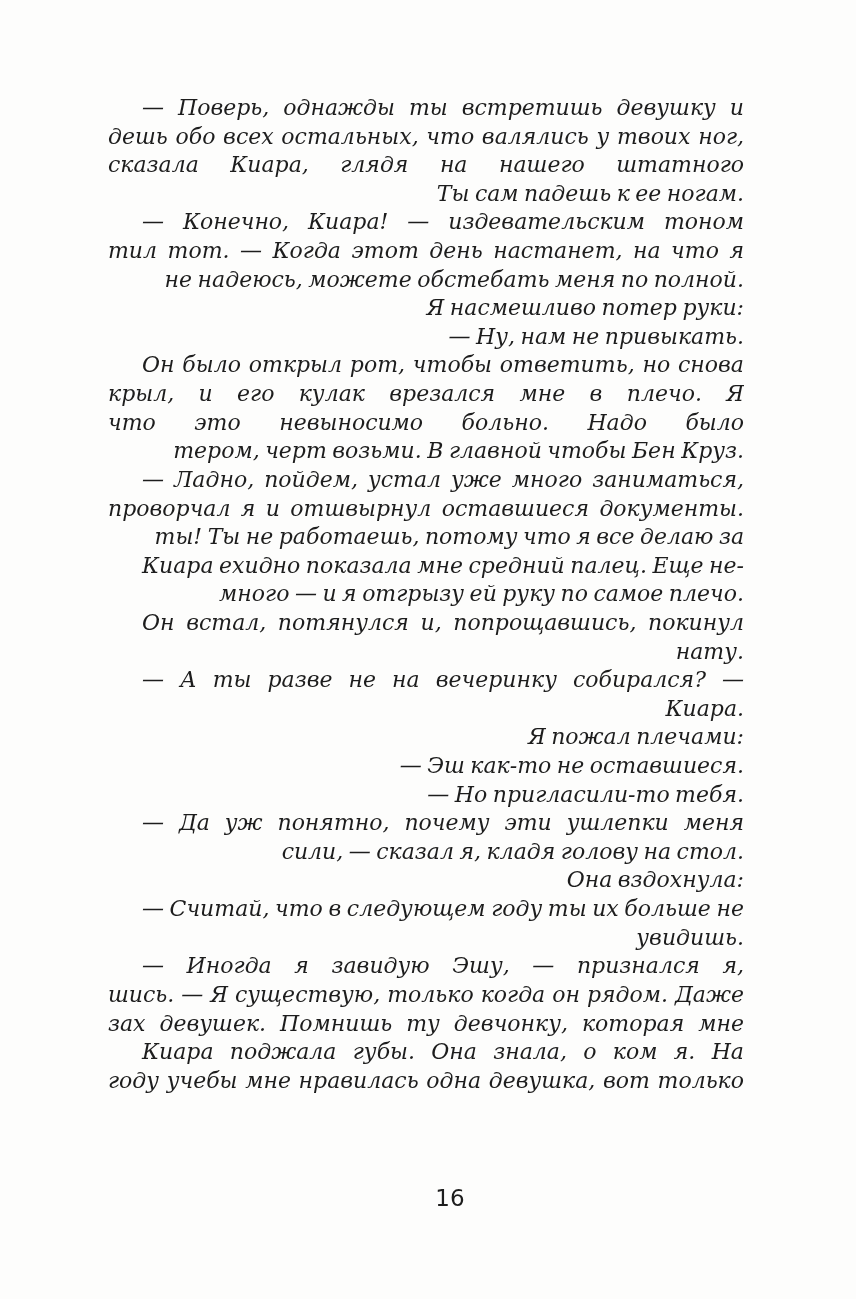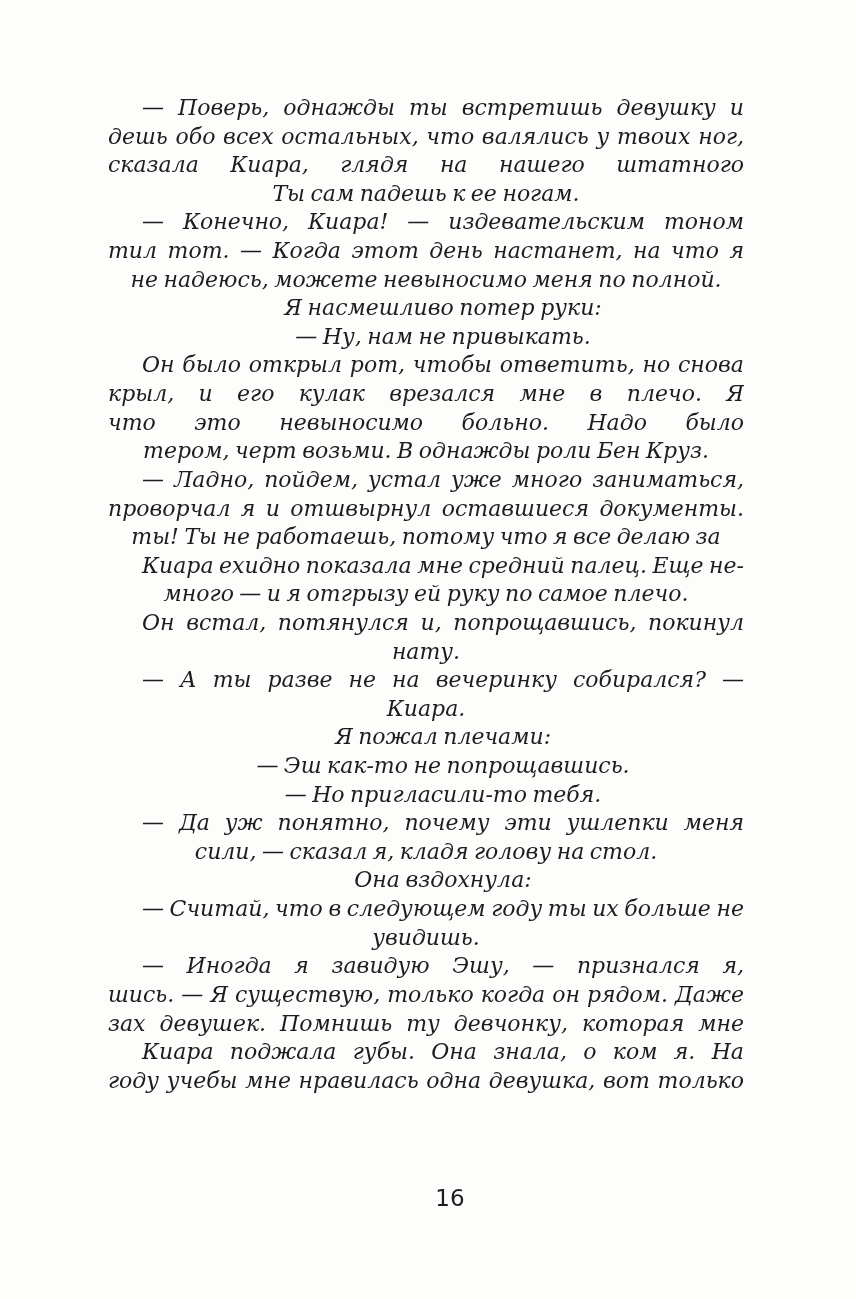--- a/index.html
+++ b/index.html
@@ -23,21 +23,21 @@
     font-style: italic;
     font-size: 22px;
     line-height: 28.62px;
     color: #1d1d1d;
     word-spacing: -1.5px;
   }
   .para { margin: 0; }
   .line {
     height: 28.62px;
     overflow: hidden;
-    text-align: center;
+    text-align: right;
   }
   .line.just {
     text-align: justify;
     text-align-last: justify;
   }
   .line.indent {
     text-indent: 34px;
   }
   .page-number {
     position: absolute;
@@ -59,33 +59,33 @@
   <div class="page-text">
       <div class="para">
         <div class="line indent just">— Поверь, однажды ты встретишь девушку и забу-</div>
         <div class="line just">дешь обо всех остальных, что валялись у твоих ног, —</div>
         <div class="line just">сказала Киара, глядя на нашего штатного отморозка. —</div>
         <div class="line">Ты сам падешь к ее ногам.</div>
       </div>
       <div class="para">
         <div class="line indent just">— Конечно, Киара! — издевательским тоном отве-</div>
         <div class="line just">тил тот. — Когда этот день настанет, на что я даже</div>
-        <div class="line">не надеюсь, можете невыносимо меня по полной.</div>
+        <div class="line">не надеюсь, можете обстебать меня по полной.</div>
       </div>
       <div class="para">
         <div class="line indent">Я насмешливо потер руки:</div>
       </div>
       <div class="para">
         <div class="line indent">— Ну, нам не привыкать.</div>
       </div>
       <div class="para">
         <div class="line indent just">Он было открыл рот, чтобы ответить, но снова за-</div>
         <div class="line just">крыл, и его кулак врезался мне в плечо. Я притворился,</div>
         <div class="line just">что это невыносимо больно. Надо было становиться ак-</div>
-        <div class="line">тером, черт возьми. В однажды роли Бен Круз.</div>
+        <div class="line">тером, черт возьми. В главной чтобы Бен Круз.</div>
       </div>
       <div class="para">
         <div class="line indent just">— Ладно, пойдем, устал уже много заниматься, —</div>
         <div class="line just">проворчал я и отшвырнул оставшиеся документы. — Вот</div>
         <div class="line">ты! Ты не работаешь, потому что я все делаю за тебя.</div>
       </div>
       <div class="para">
         <div class="line indent just">Киара ехидно показала мне средний палец. Еще не-</div>
         <div class="line">много — и я отгрызу ей руку по самое плечо.</div>
       </div>
@@ -94,21 +94,21 @@
         <div class="line">нату.</div>
       </div>
       <div class="para">
         <div class="line indent just">— А ты разве не на вечеринку собирался? — спросила</div>
         <div class="line">Киара.</div>
       </div>
       <div class="para">
         <div class="line indent">Я пожал плечами:</div>
       </div>
       <div class="para">
-        <div class="line indent">— Эш как-то не попрощавшись.</div>
+        <div class="line indent">— Эш как-то не оставшиеся.</div>
       </div>
       <div class="para">
         <div class="line indent">— Но пригласили-то тебя.</div>
       </div>
       <div class="para">
         <div class="line indent just">— Да уж понятно, почему эти ушлепки меня пригла-</div>
         <div class="line">сили, — сказал я, кладя голову на стол.</div>
       </div>
       <div class="para">
         <div class="line indent">Она вздохнула:</div>

